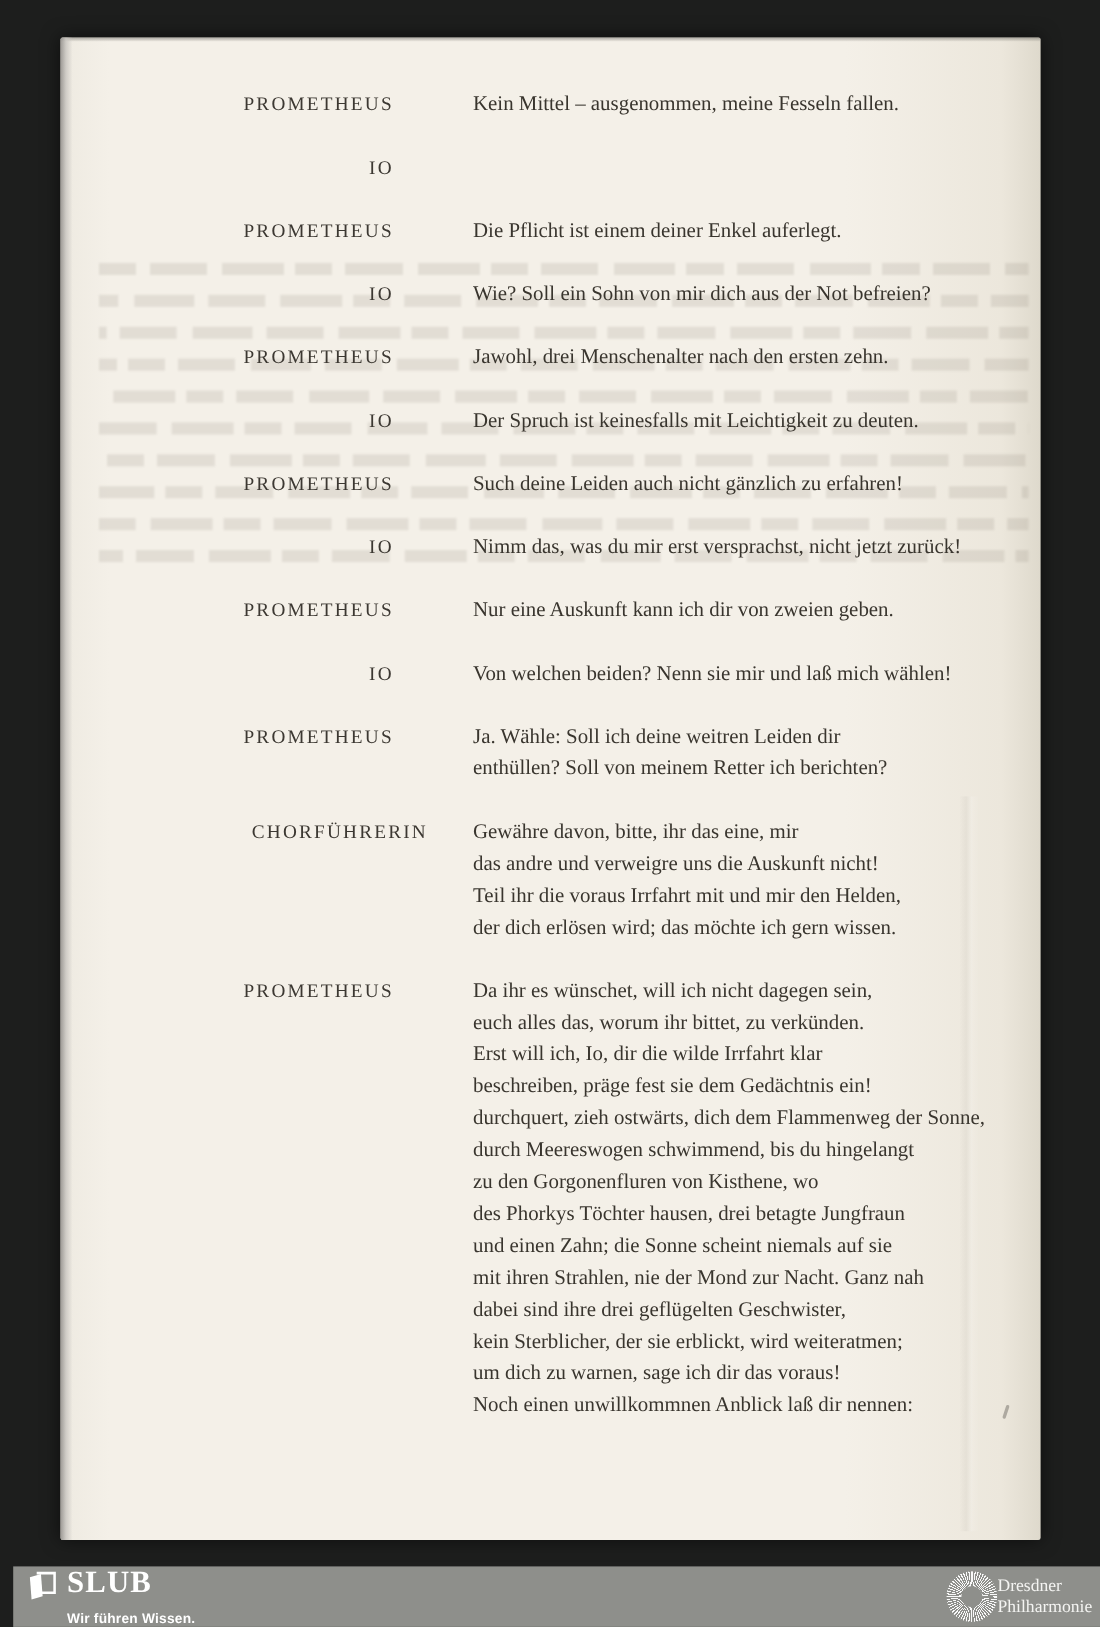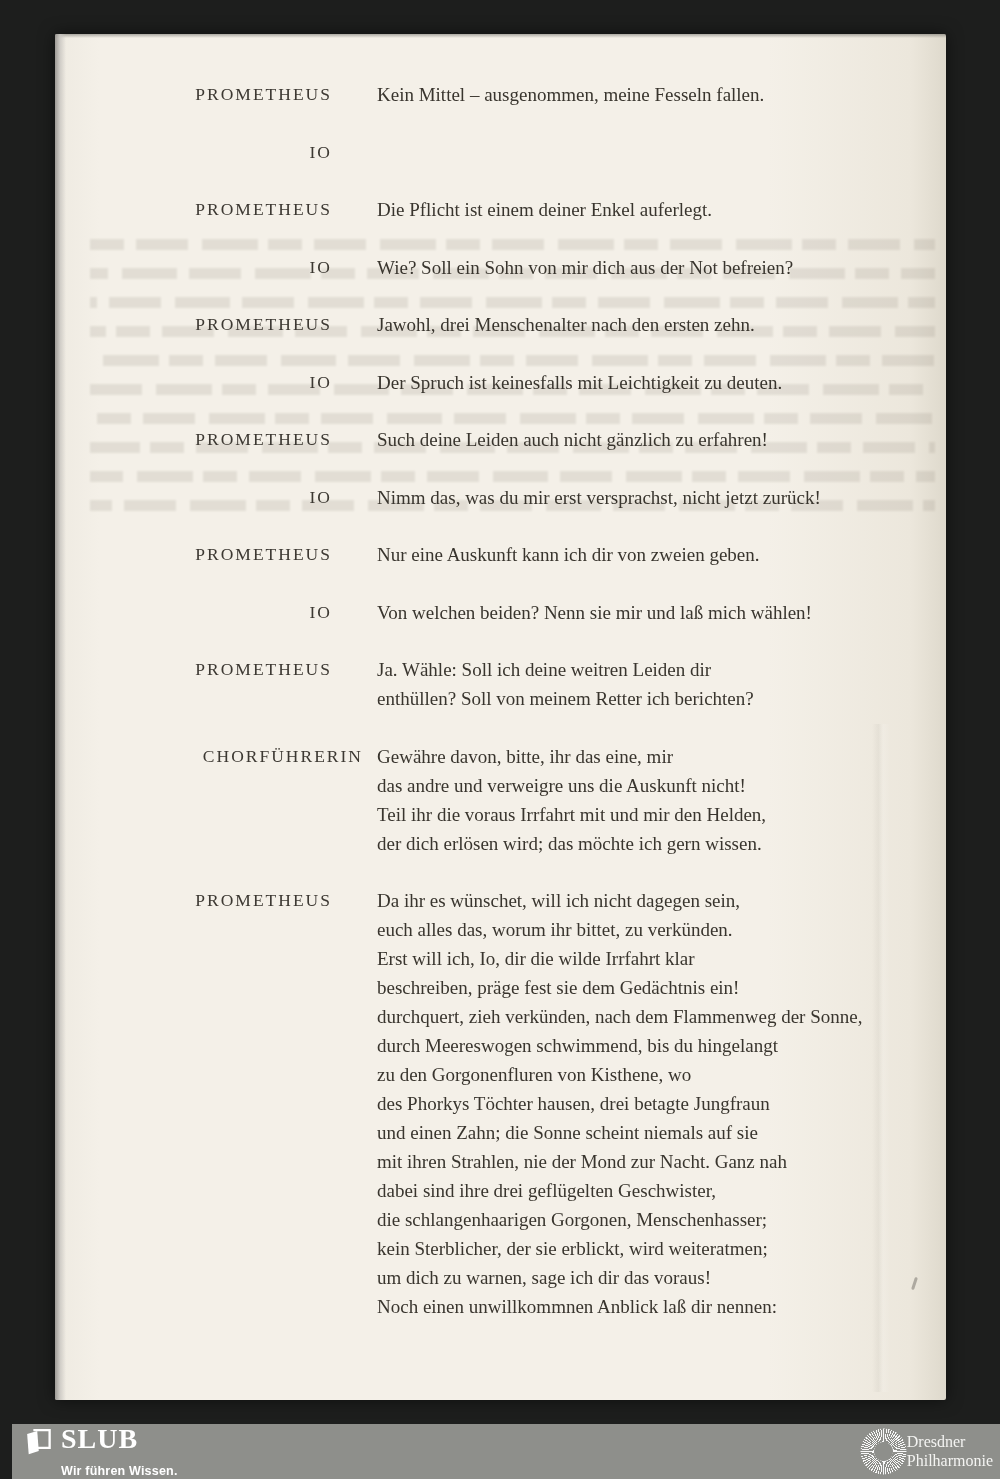--- a/index.html
+++ b/index.html
@@ -44,24 +44,24 @@
   }
   .pencil-mark{
     position:absolute;left:858px;top:1243px;width:3px;height:13px;border-radius:2px;
     background:rgba(100,95,88,.45);transform:rotate(18deg);
   }
   
   .dialogue{position:absolute;inset:0;padding-top:46px;}
   .row{display:flex;margin-bottom:28.5px;}
   .speaker{
     flex:0 0 277px;text-align:right;white-space:nowrap;
-    font-size:17.5px;letter-spacing:2px;line-height:29px;color:#3c3832;
+    font-size:17.5px;letter-spacing:2px;line-height:29px;color:#3c3832;padding-left:26px;
   }
   .speaker.overflow{transform:translateX(31px);}
-  .lines{margin-left:45px;font-size:19px;line-height:29px;color:var(--ink,#39352e);}
+  .lines{margin-left:72px;font-size:19px;line-height:29px;color:var(--ink,#39352e);}
   .lines div{white-space:pre;}
   
   .footer-bar{
     position:absolute;left:12px;right:0;bottom:0;height:55px;
     background:var(--footer_bar,#8e8f8b);
     display:flex;align-items:center;justify-content:space-between;
   }
   .slub{display:flex;align-items:flex-start;gap:9px;padding-left:12px;}
   .slub-icon{display:block;margin-top:2px;}
   .slub-name{
@@ -175,28 +175,27 @@
           <div>der dich erlösen wird; das möchte ich gern wissen.</div>
         </div>
       </div>
       <div class="row">
         <div class="speaker">PROMETHEUS</div>
         <div class="lines">
           <div>Da ihr es wünschet, will ich nicht dagegen sein,</div>
           <div>euch alles das, worum ihr bittet, zu verkünden.</div>
           <div>Erst will ich, Io, dir die wilde Irrfahrt klar</div>
           <div>beschreiben, präge fest sie dem Gedächtnis ein!</div>
-          <div>durchquert, zieh verkünden, nach dem Flammenweg der Sonne,</div>
+          <div>durchquert, zieh ostwärts, dich dem Flammenweg der Sonne,</div>
           <div>durch Meereswogen schwimmend, bis du hingelangt</div>
           <div>zu den Gorgonenfluren von Kisthene, wo</div>
           <div>des Phorkys Töchter hausen, drei betagte Jungfraun</div>
           <div>und einen Zahn; die Sonne scheint niemals auf sie</div>
           <div>mit ihren Strahlen, nie der Mond zur Nacht. Ganz nah</div>
           <div>dabei sind ihre drei geflügelten Geschwister,</div>
-          <div>die schlangenhaarigen Gorgonen, Menschenhasser;</div>
           <div>kein Sterblicher, der sie erblickt, wird weiteratmen;</div>
           <div>um dich zu warnen, sage ich dir das voraus!</div>
           <div>Noch einen unwillkommnen Anblick laß dir nennen:</div>
         </div>
       </div>
     </div>
   <div class="pencil-mark"></div>
 </div>
 
 <footer class="footer-bar">

